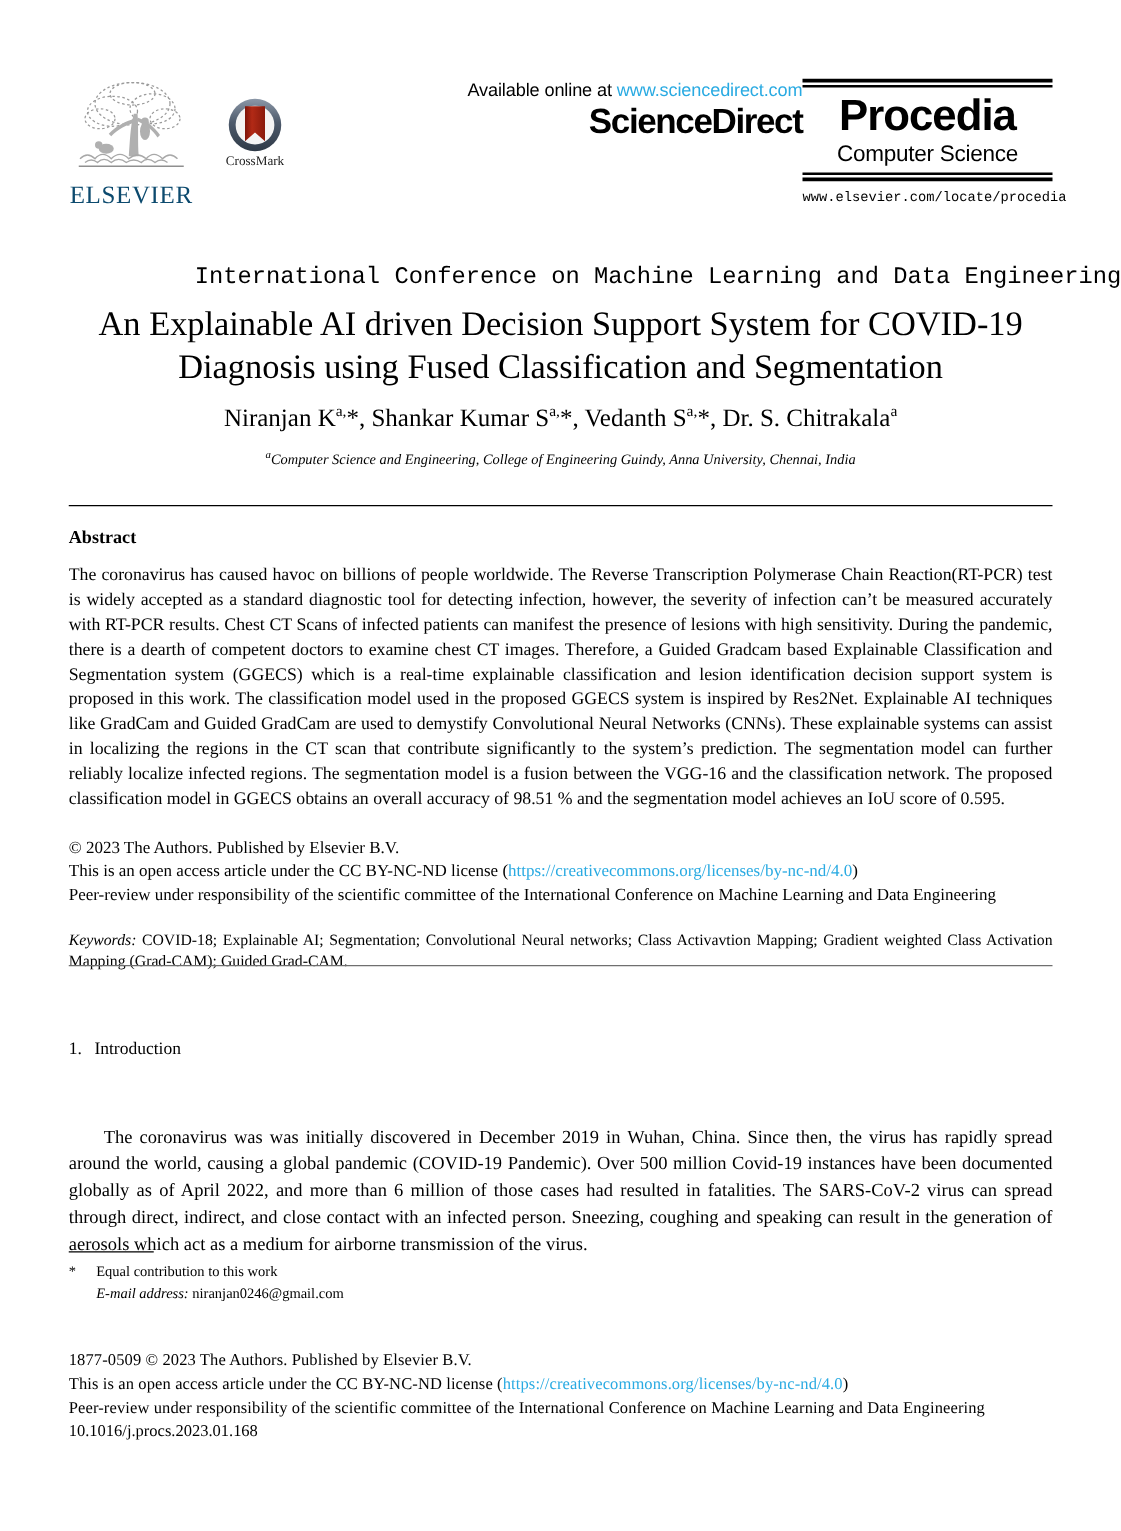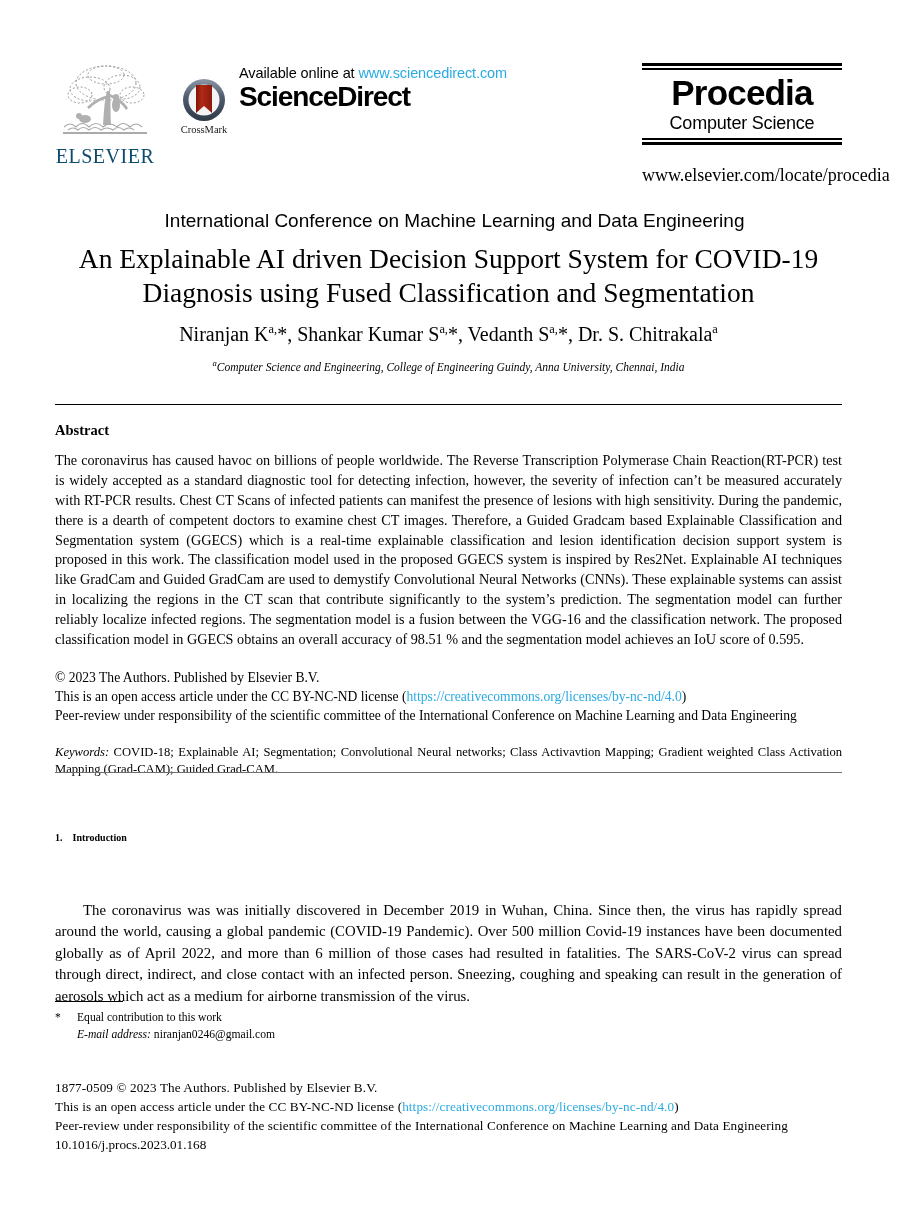--- a/index.html
+++ b/index.html
@@ -68,21 +68,21 @@
   }
   .crossmark-word {
     font-family: "Liberation Serif", serif;
     font-size: 10.5px;
     margin-top: 1px;
     color: #1a1a1a;
   }
 
   .sd-block {
     flex: 1;
-    text-align: left;
+    text-align: right;
     margin-top: 10px;
   }
   .sd-available {
     font-family: "Liberation Sans", sans-serif;
     font-size: 14.5px;
     color: #000;
     letter-spacing: -0.1px;
   }
   .sd-available .url { color: #29AAE2; }
   .sd-logo {
@@ -123,32 +123,32 @@
     line-height: 1.06;
   }
   .procedia-sub {
     font-family: "Liberation Sans", sans-serif;
     font-size: 18px;
     letter-spacing: -0.2px;
     margin-top: 2px;
     margin-bottom: 2px;
   }
   .procedia-url {
-    font-family: Liberation Serif, serif;
-    font-size: 18px;
-    margin-top: 20px;
+    font-family: Liberation Mono, monospace;
+    font-size: 11px;
+    margin-top: 8px;
   }
 
   
   .conference {
     position: absolute;
     top: 210px; left: 12px; right: 0;
-    text-align: center;
+    text-align: right;
     font-size: 19px;
-    font-family: Liberation Sans, sans-serif;
+    font-family: Liberation Mono, monospace;
   }
   .paper-title {
     position: absolute;
     top: 242px;
     left: 60px; right: 60px;
     text-align: center;
     font-size: 27.5px;
     line-height: 1.25;
     font-family: "Liberation Serif", serif;
   }
@@ -215,22 +215,22 @@
     margin-top: 18px;
     text-align: justify;
   }
   .keywords .kw-label { font-style: italic; }
 
   
   .section-head {
     position: absolute;
     left: 55px;
     top: 832px;
-    font-weight: bold;
-    font-size: 10px;
+    font-weight: normal;
+    font-size: 14px;
   }
   .section-head .num { margin-right: 10px; }
   .body-para {
     position: absolute;
     left: 55px; right: 55px;
     top: 870px;
     font-size: 14.8px;
     line-height: 1.45;
     text-align: justify;
     text-indent: 28px;

